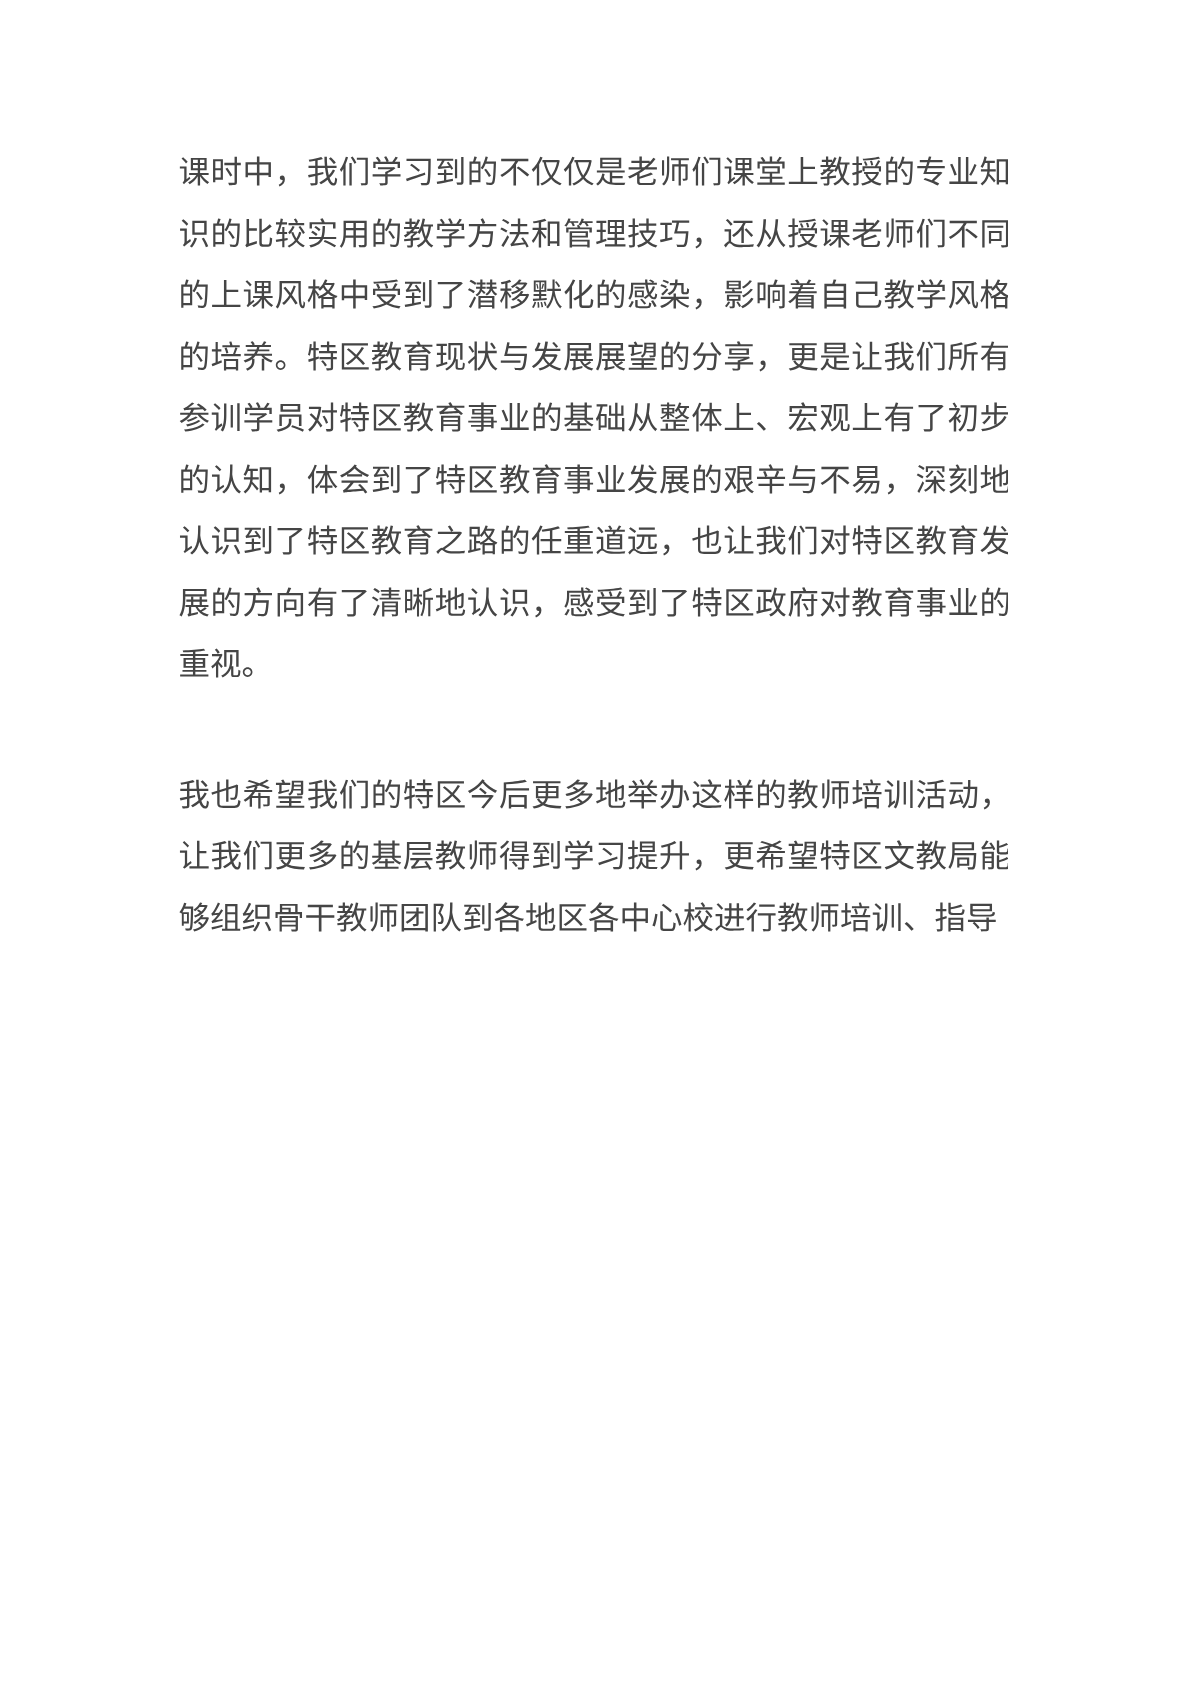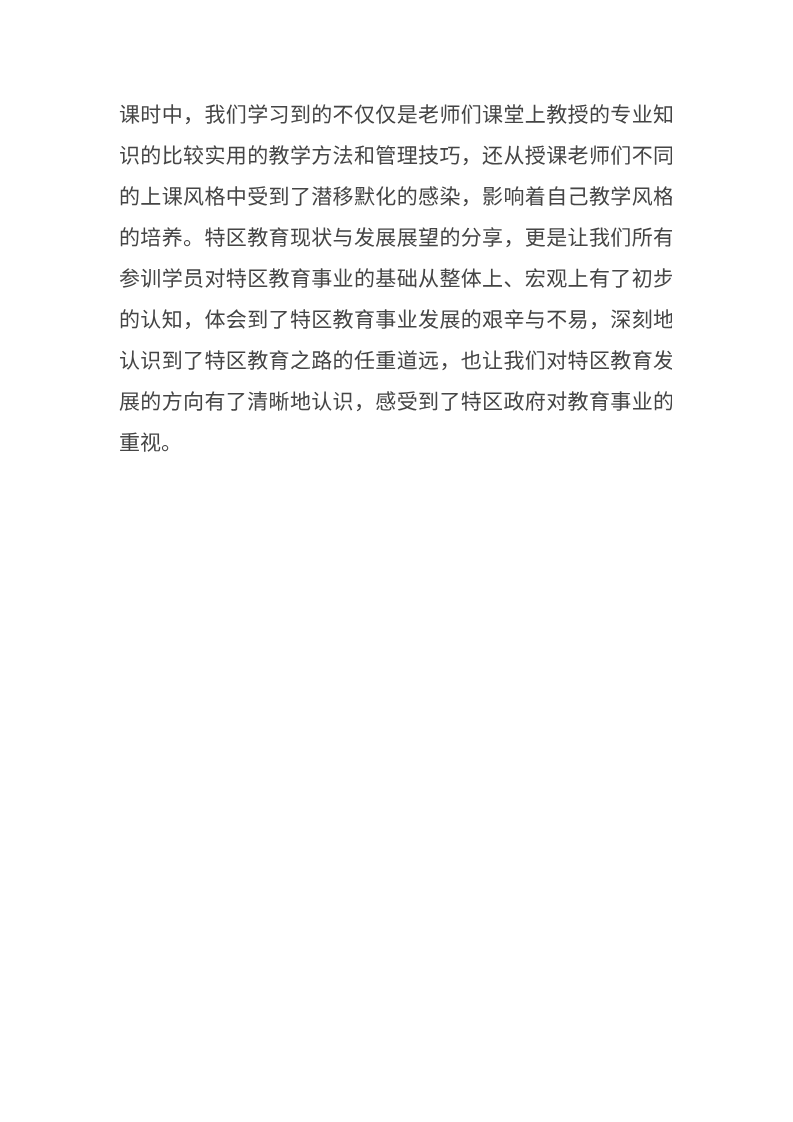--- a/index.html
+++ b/index.html
@@ -35,14 +35,15 @@
   .para:last-child {
     margin-bottom: 0;
   }
 </style>
 </head>
 <body>
 
 <div class="page">
   <div class="content">
     <p class="para">课时中，我们学习到的不仅仅是老师们课堂上教授的专业知识的比较实用的教学方法和管理技巧，还从授课老师们不同的上课风格中受到了潜移默化的感染，影响着自己教学风格的培养。特区教育现状与发展展望的分享，更是让我们所有参训学员对特区教育事业的基础从整体上、宏观上有了初步的认知，体会到了特区教育事业发展的艰辛与不易，深刻地认识到了特区教育之路的任重道远，也让我们对特区教育发展的方向有了清晰地认识，感受到了特区政府对教育事业的重视。</p>
+    <p class="para">我也希望我们的特区今后更多地举办这样的教师培训活动，让我们更多的基层教师得到学习提升，更希望特区文教局能够组织骨干教师团队到各地区各中心校进行教师培训、指导</p>
   </div>
 </div>
 
 </body></html>

